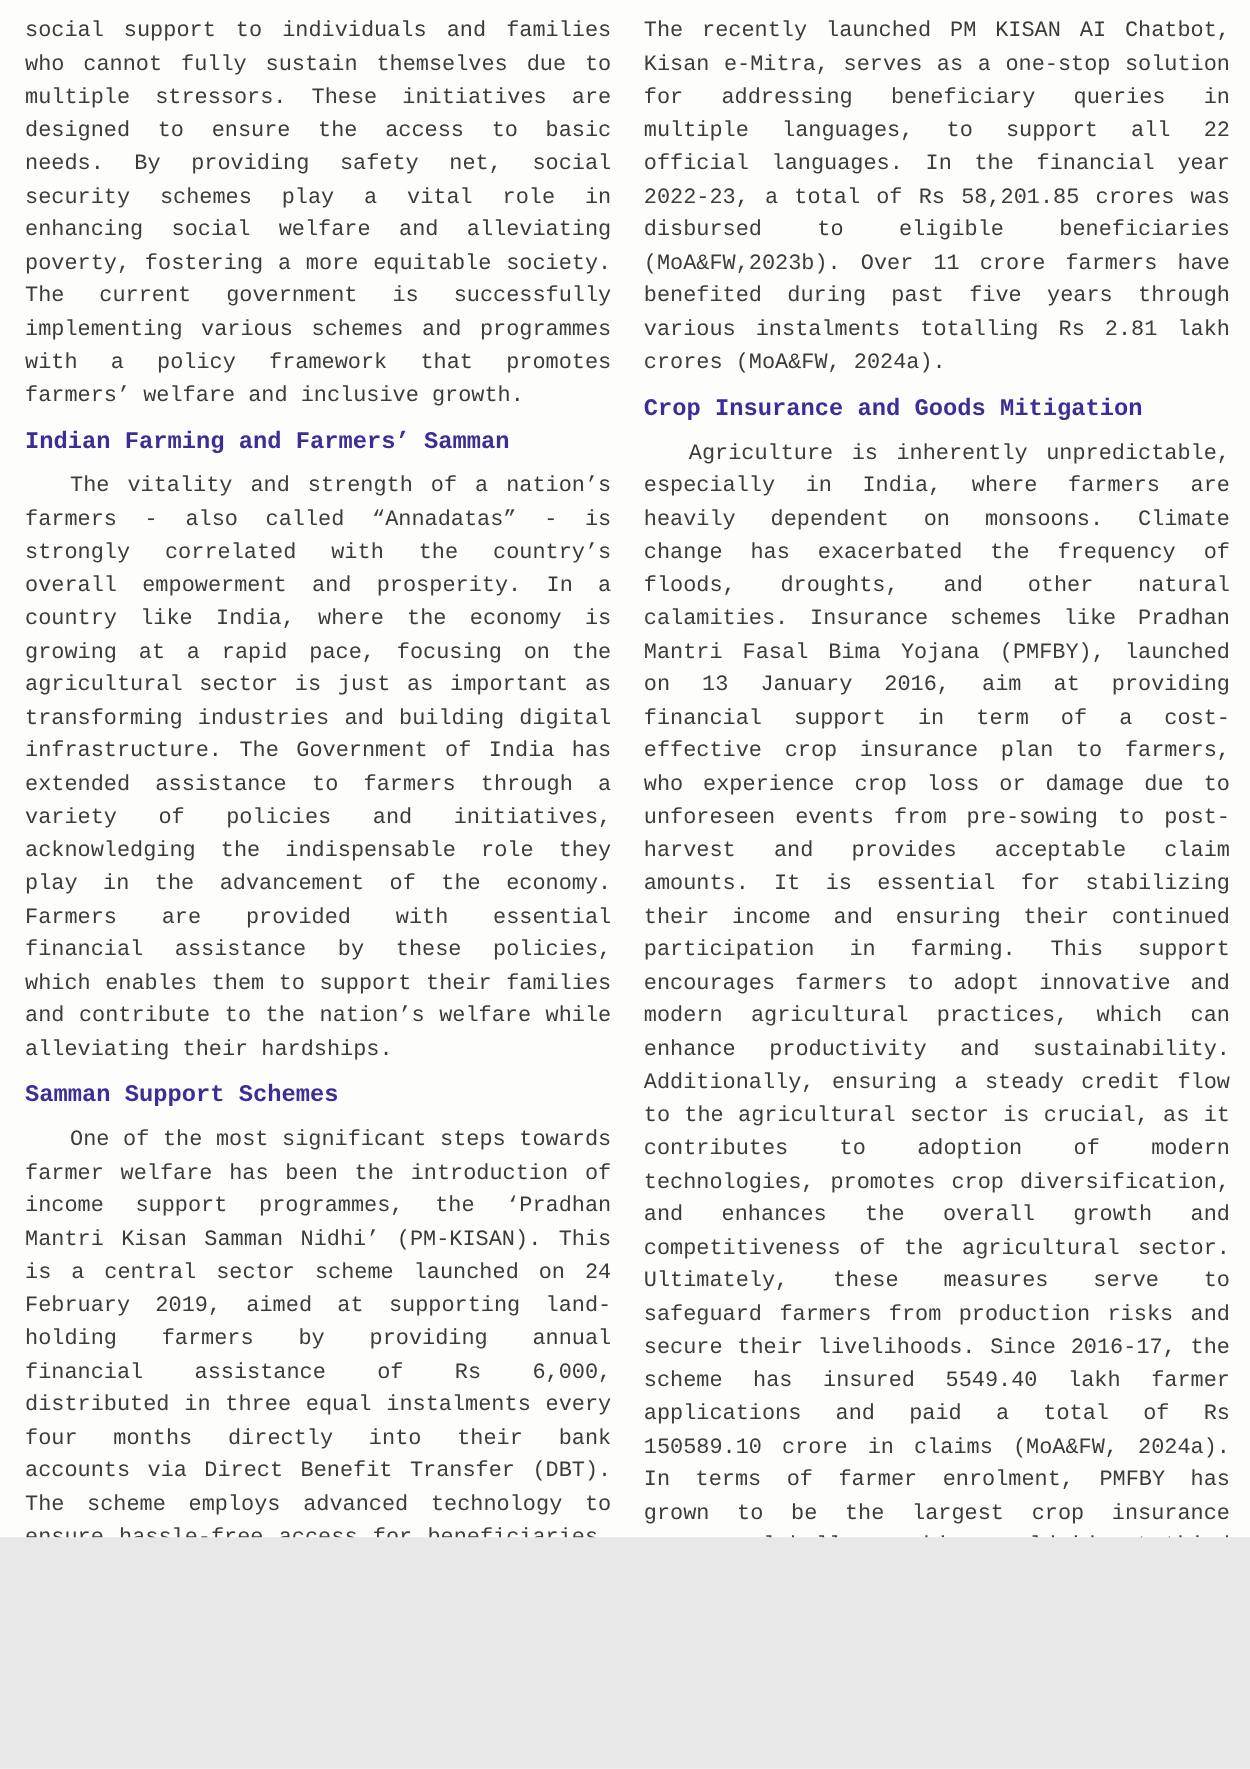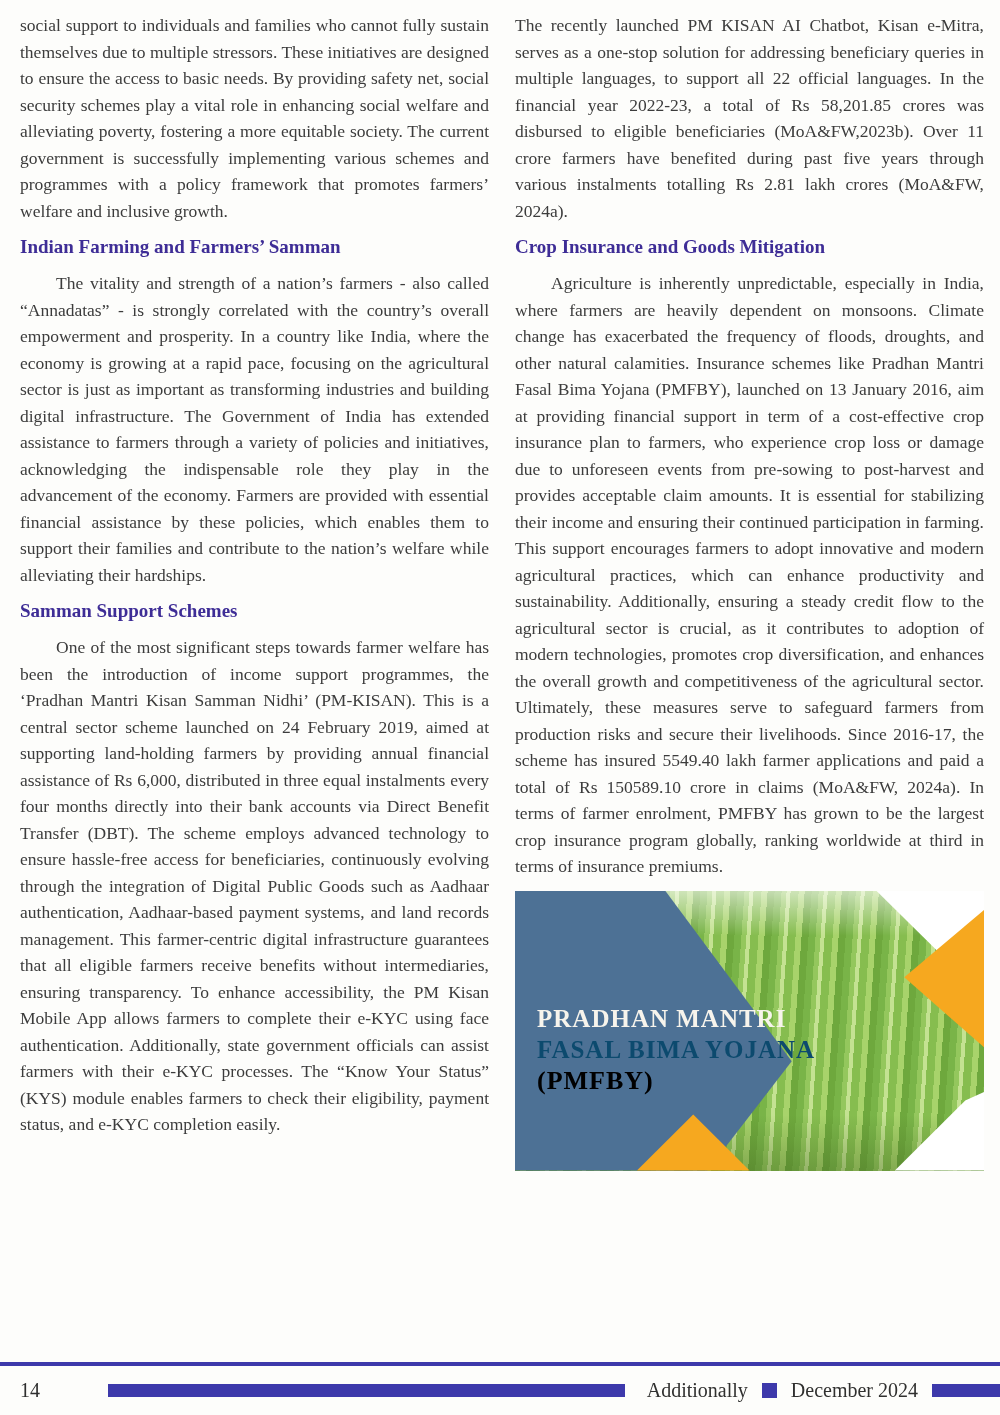--- a/index.html
+++ b/index.html
@@ -1,20 +1,20 @@
 <!DOCTYPE html>
 <html><head>
 <meta charset="utf-8">
 <style>
   html,body{margin:0;padding:0;background:#e8e8e8;}
   .page{
     position:relative;
-    width:1000px;height:1415px;
+    width:1000px;height:1230px;
     background:#fdfdfb;
-    font-family:Liberation Serif, serif;
+    font-family:Liberation Mono, monospace;
     color:#3c3c3c;
     overflow:hidden;
     margin:0 auto;
   }
   .columns{
     position:absolute;
     top:12px;left:20px;right:16px;
     display:flex;
     gap:26px;
   }

